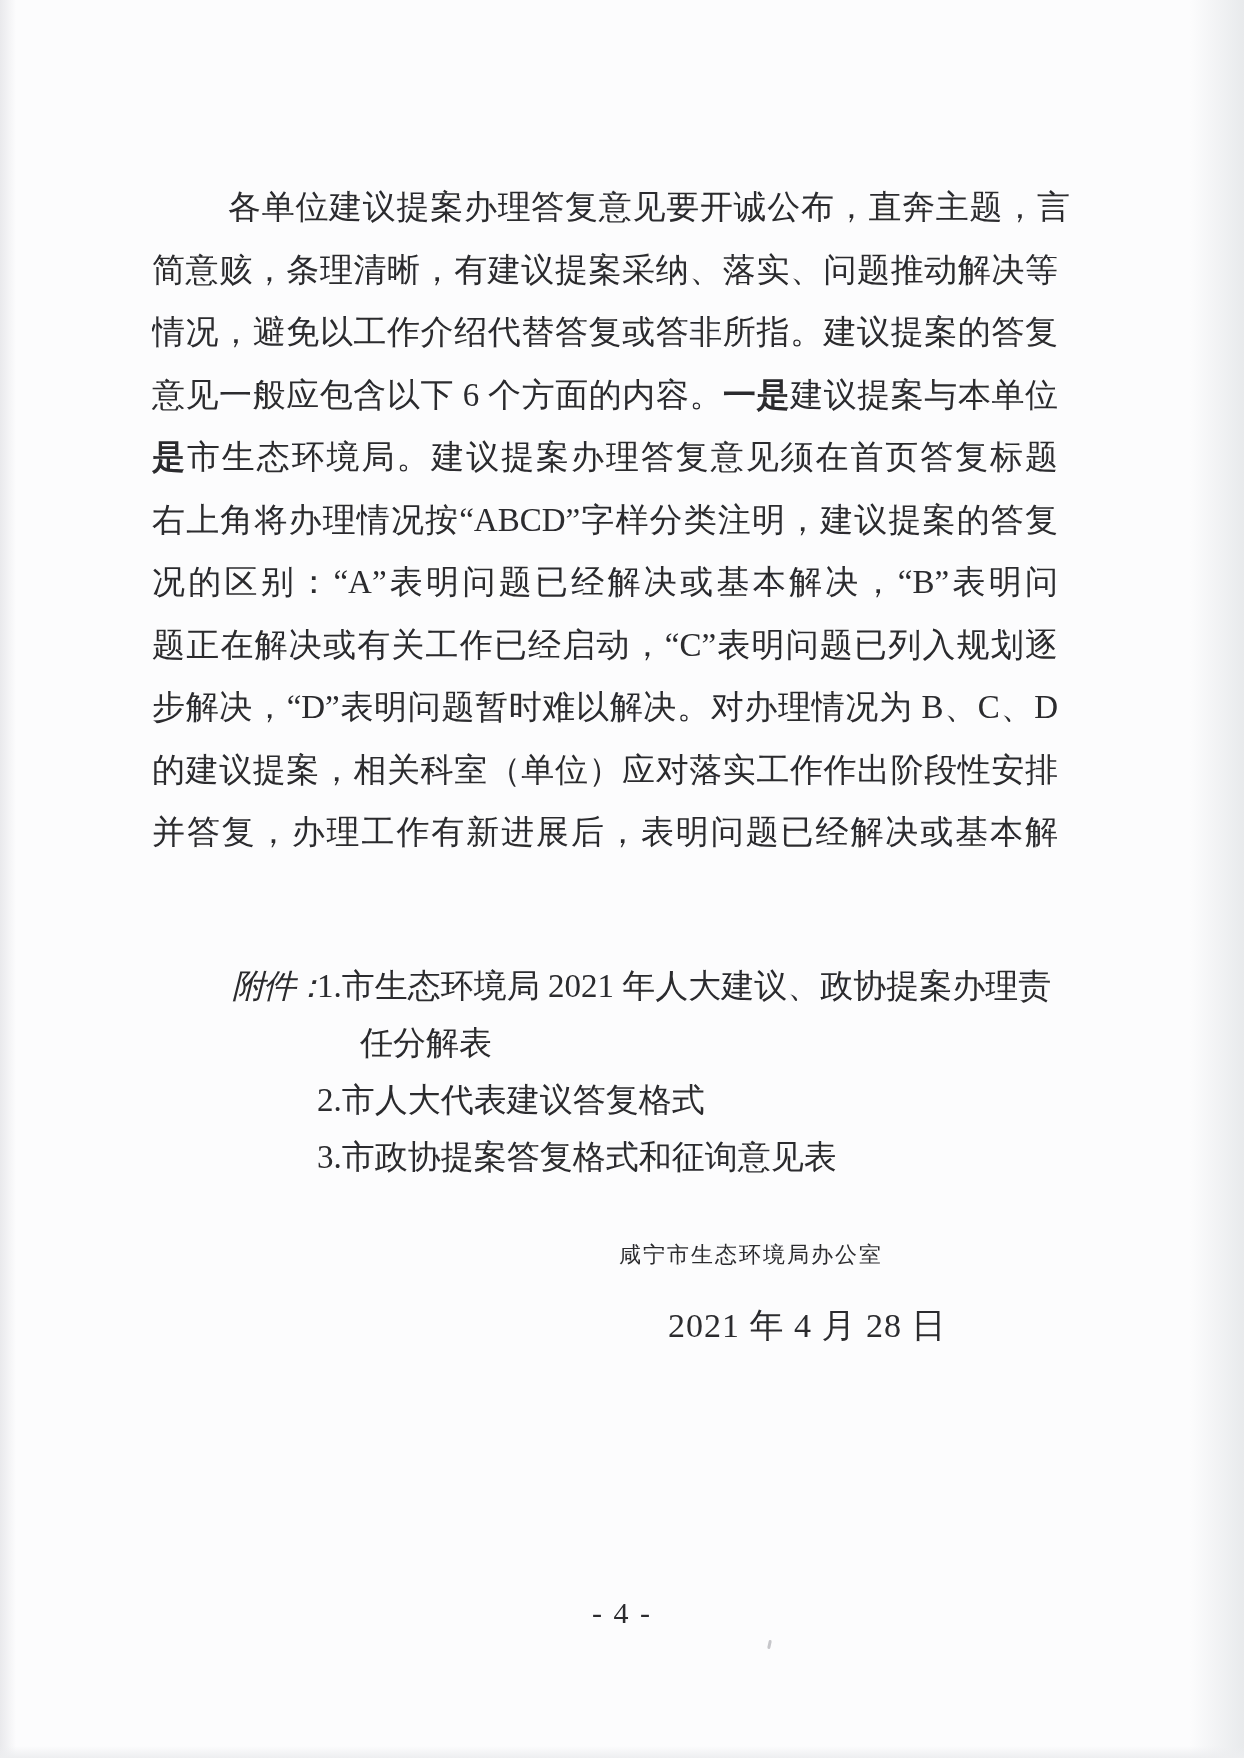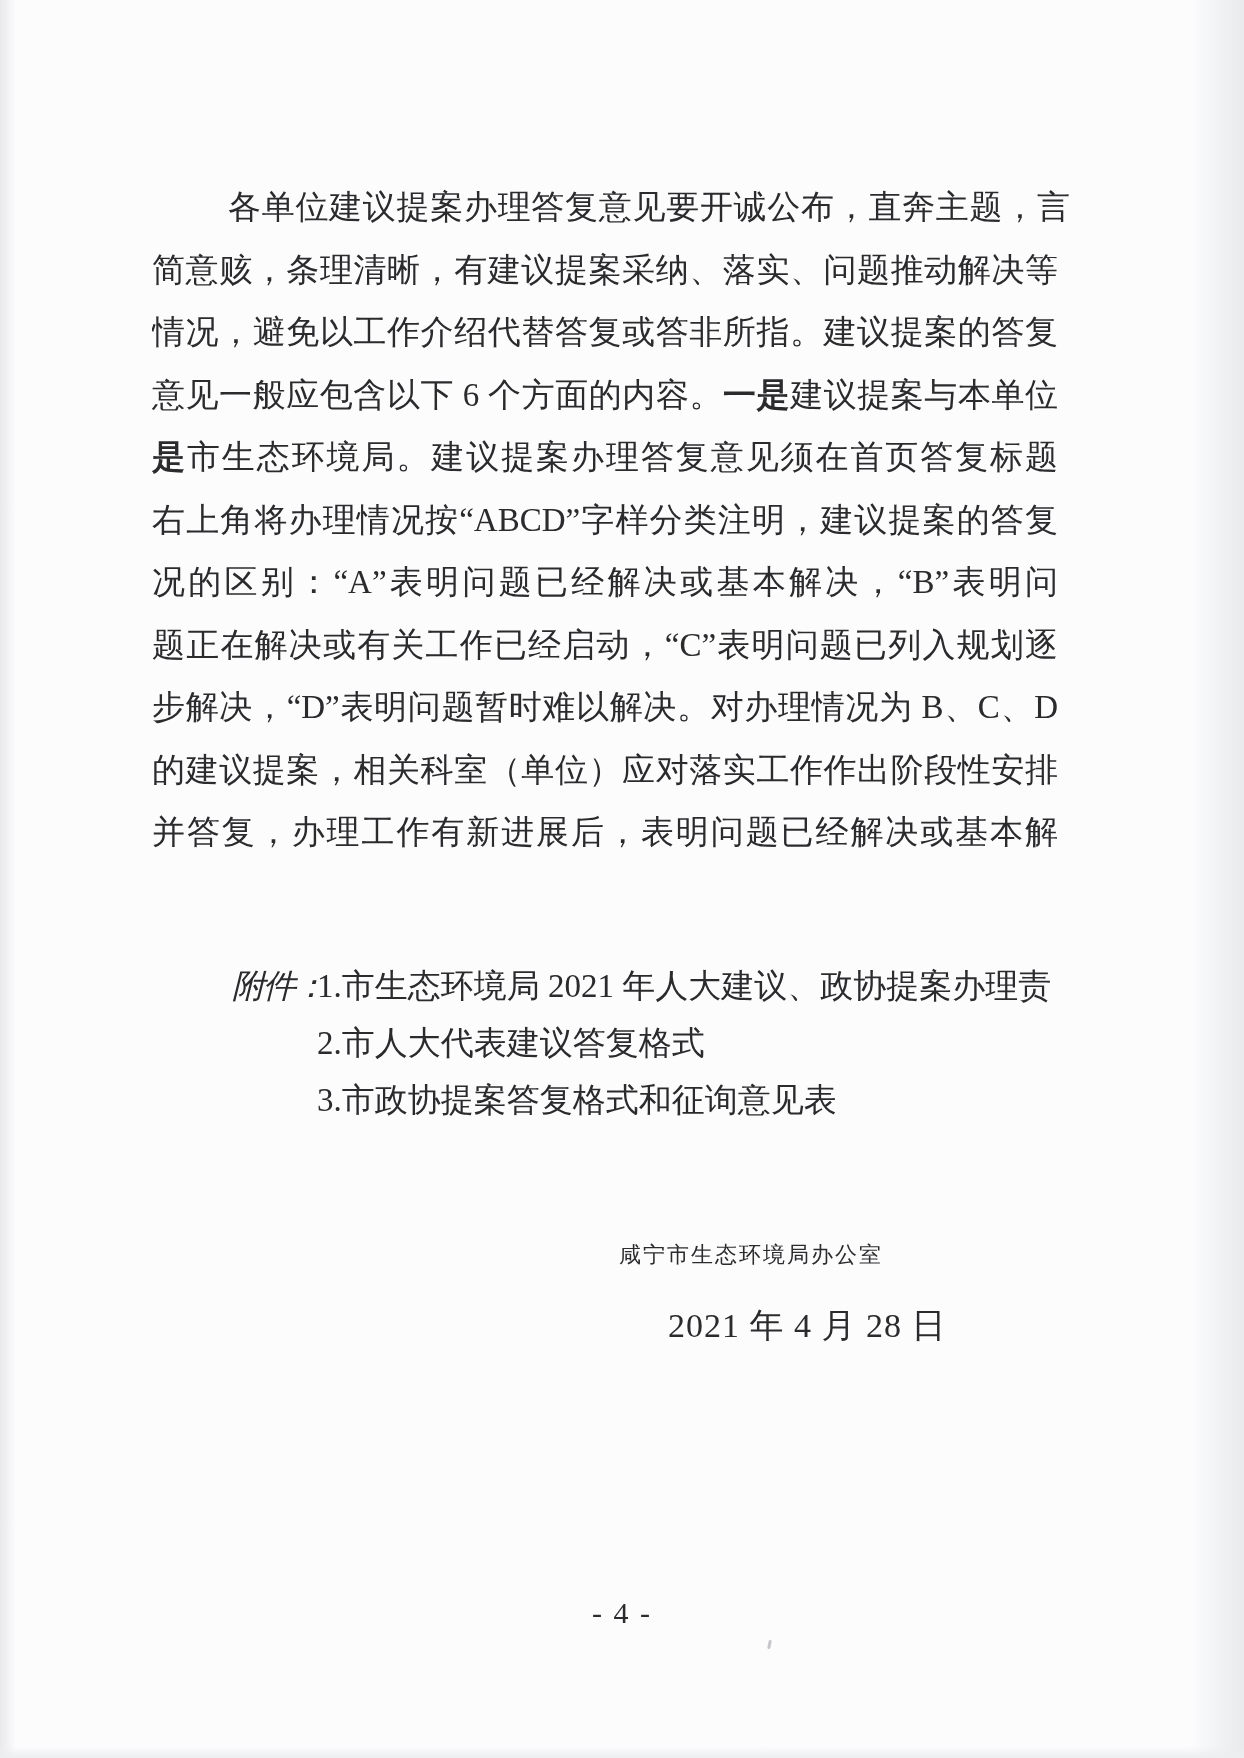--- a/index.html
+++ b/index.html
@@ -71,20 +71,23 @@
   <div class="line">的建议提案，相关科室（单位）应对落实工作作出阶段性安排</div>
   <div class="line">并答复，办理工作有新进展后，表明问题已经解决或基本解决。</div>
 </div>
 
 <div class="attach">
   <div class="attach-row">
     <span class="attach-label">附件：</span>
     <span class="attach-item">1.市生态环境局 2021 年人大建议、政协提案办理责</span>
   </div>
   <div class="attach-row">
+    <span class="attach-cont">任分解表</span>
+  </div>
+  <div class="attach-row">
     <span class="attach-item">2.市人大代表建议答复格式</span>
   </div>
   <div class="attach-row">
     <span class="attach-item">3.市政协提案答复格式和征询意见表</span>
   </div>
 </div>
 
 <div class="sig-org">咸宁市生态环境局办公室</div>
 <div class="sig-date">2021 年 4 月 28 日</div>
 

